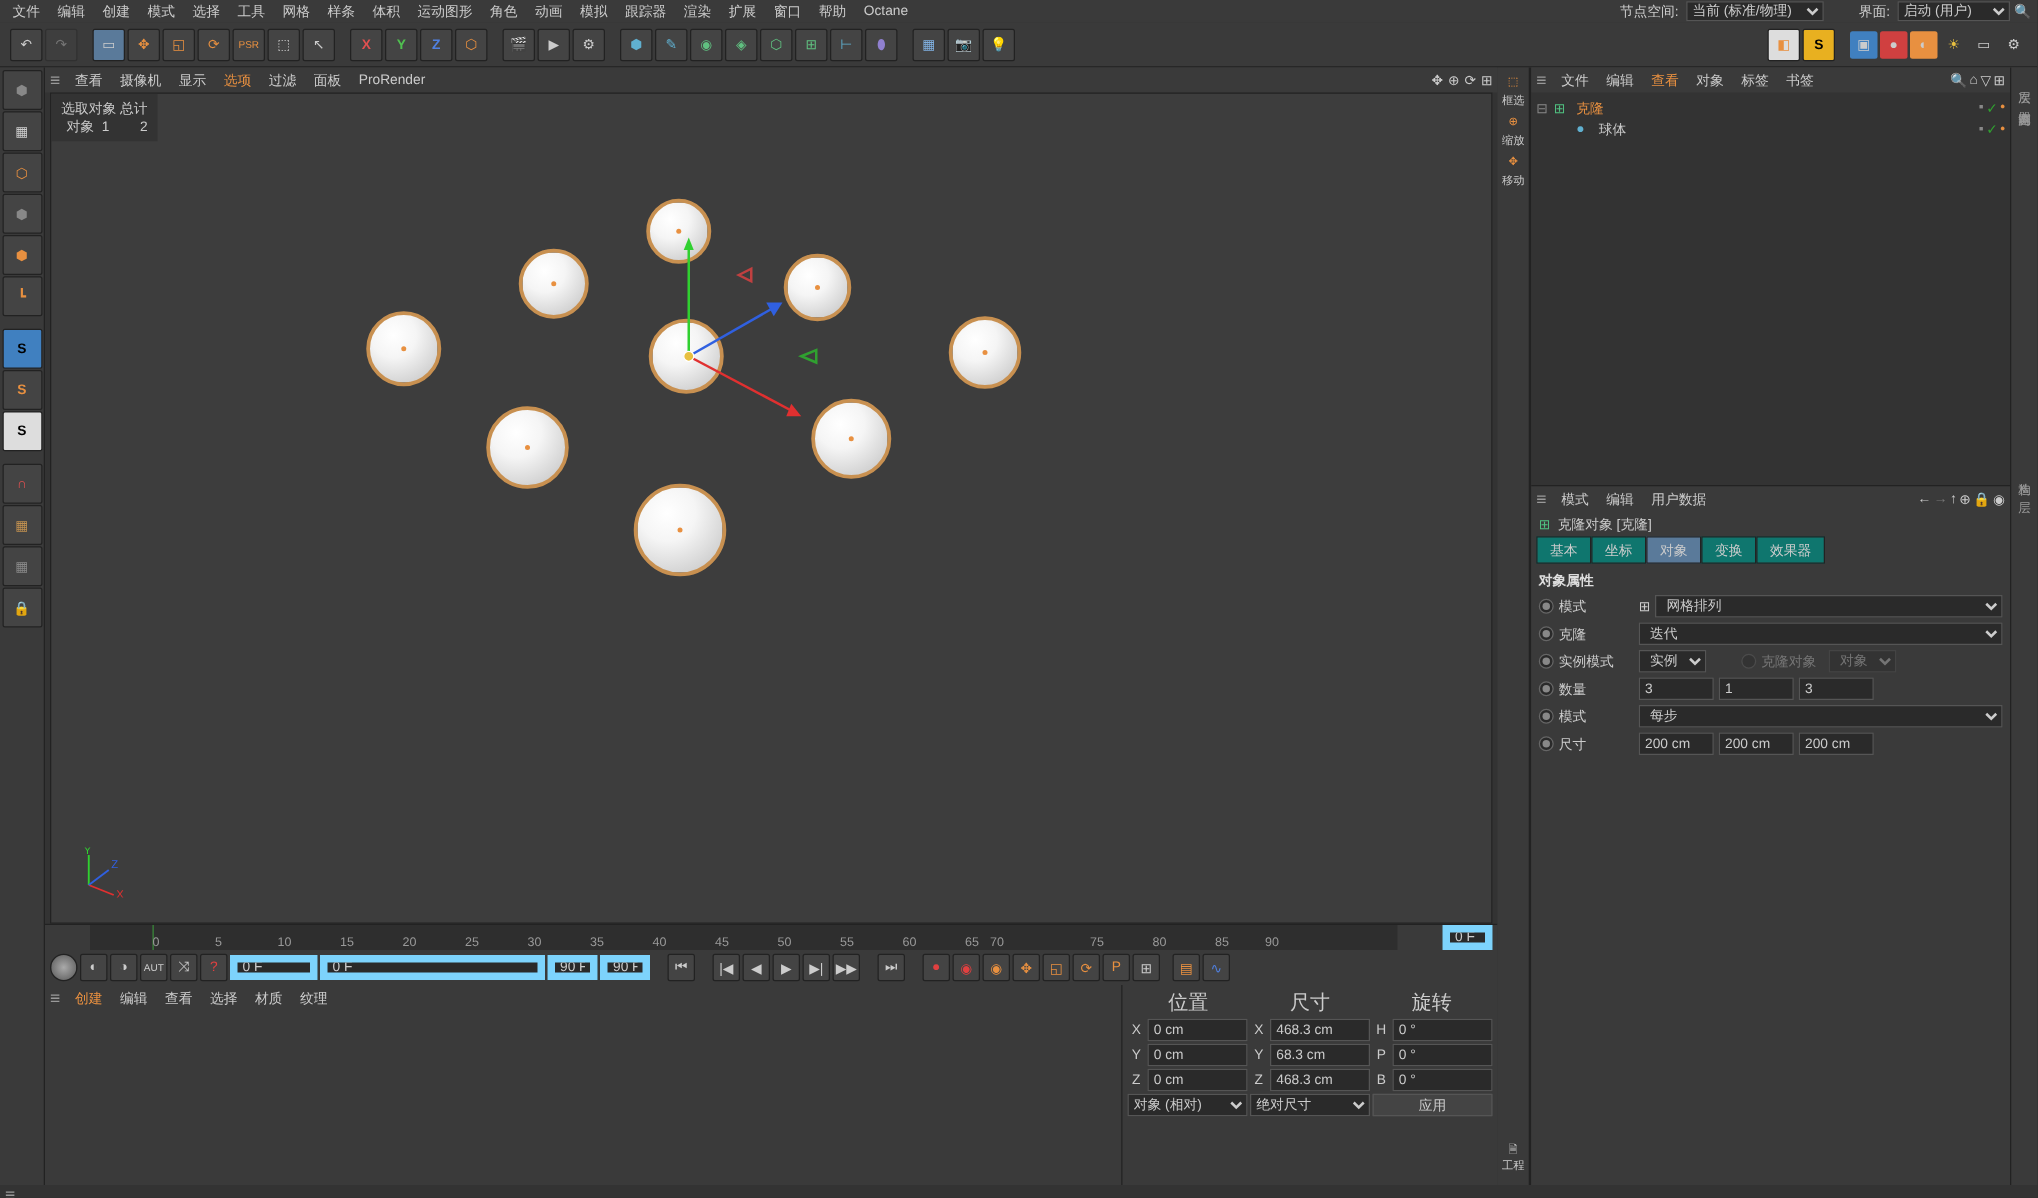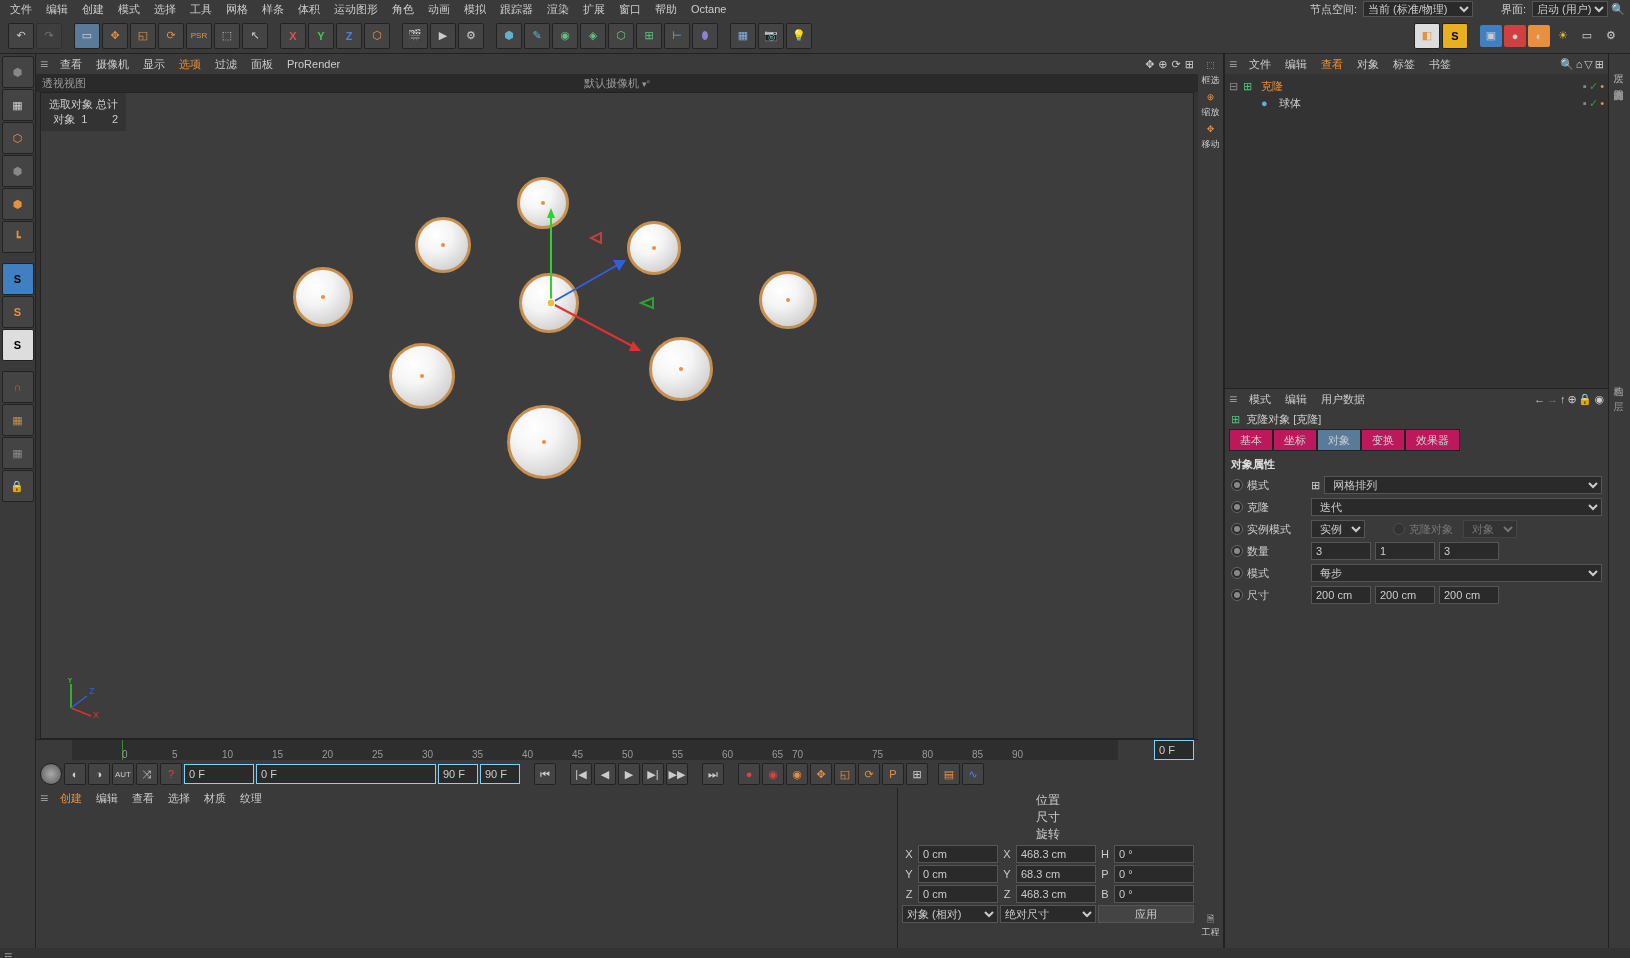--- a/index.html
+++ b/index.html
@@ -43,31 +43,31 @@
 .sphere { position: absolute; border-radius: 50%; background: radial-gradient(circle at 35% 30%, #fff 0%, #f5f5f5 35%, #d0d0d0 80%, #aaa 100%); border: 3px solid #c89050; }
 .sphere .dot { position: absolute; left: 50%; top: 50%; width: 4px; height: 4px; background: #e89040; transform: translate(-50%,-50%); border-radius: 50%; }
 
 
 .timeline-area { background: #3a3a3a; border-top: 1px solid #222; }
 .timeline-ruler { height: 20px; background: #2e2e2e; position: relative; display: flex; align-items: flex-end; padding: 0 50px; margin: 0 36px; }
 .timeline-ruler .tick { position: absolute; bottom: 0; font-size: 10px; color: #999; }
 .timeline-ruler .marker { position: absolute; left: 50px; top: 0; bottom: 0; width: 1px; background: #3a8a3a; }
 .timeline-controls { height: 28px; display: flex; align-items: center; gap: 2px; padding: 0 4px; }
 .tc-btn { width: 22px; height: 22px; background: #444; border: 1px solid #222; display: flex; align-items: center; justify-content: center; cursor: pointer; border-radius: 2px; color: #ccc; }
-.tc-input { width: 180px; height: 20px; background: #2a2a2a; border: 1px solid #7dd3fc; color: #ccc; padding: 0 4px; font-size: 11px; }
+.tc-input { width: 180px; height: 20px; background: #2a2a2a; border: 6px solid #7dd3fc; color: #ccc; padding: 0 4px; font-size: 11px; }
 .tc-input.short { width: 40px; }
 
 
 .bottom-panels { display: flex; height: 160px; background: #3a3a3a; }
 .bottom-left { flex: 1; border-right: 1px solid #222; }
 .bl-menu { height: 20px; display: flex; align-items: center; gap: 2px; padding: 0 4px; }
 .bl-menu .blm-item { padding: 2px 6px; cursor: pointer; color: #ccc; }
 .bl-menu .blm-item.orange { color: #e89040; }
 .bottom-right { width: 300px; padding: 4px; }
-.coord-header { display: flex; font-size: 12px; color: #ccc; flex-direction: column; }
+.coord-header { display: flex; font-size: 16px; color: #ccc; }
 .coord-header div { flex: 1; text-align: center; }
 .coord-row { display: flex; gap: 2px; margin-top: 2px; align-items: center; }
 .coord-row .label { width: 14px; text-align: center; color: #ccc; }
 .coord-row input { flex: 1; height: 18px; background: #2a2a2a; border: 1px solid #555; color: #ccc; padding: 0 4px; font-size: 11px; min-width: 0; }
 .coord-row select { flex: 1; height: 18px; background: #2a2a2a; border: 1px solid #555; color: #ccc; font-size: 11px; min-width: 0; }
 .coord-row button { flex: 1; height: 18px; background: #444; border: 1px solid #555; color: #ccc; font-size: 11px; cursor: pointer; }
 
 
 .right-side { width: 406px; background: #3a3a3a; border-left: 1px solid #222; display: flex; }
 .right-panels { flex: 1; display: flex; flex-direction: column; }
@@ -84,21 +84,21 @@
 .om-item.child { margin-left: 18px; }
 .om-item.child .om-name { color: #ccc; }
 .om-toggles { margin-left: auto; display: flex; gap: 2px; }
 
 
 .attr-manager { height: 560px; background: #3a3a3a; border-top: 1px solid #222; display: flex; flex-direction: column; }
 .am-menu { height: 20px; display: flex; align-items: center; gap: 2px; padding: 0 4px; }
 .am-menu .amm-item { padding: 2px 6px; cursor: pointer; color: #ccc; }
 .am-title { height: 20px; display: flex; align-items: center; gap: 6px; padding: 0 6px; color: #ccc; }
 .am-tabs { height: 22px; display: flex; gap: 0; padding: 0 4px; }
-.am-tab { padding: 3px 10px; background: #be185d; border: 1px solid #222; cursor: pointer; font-size: 11px; }
+.am-tab { padding: 3px 10px; background: #0f766e; border: 1px solid #222; cursor: pointer; font-size: 11px; }
 .am-tab.active { background: #5a7a9a; }
 .am-section { padding: 4px 6px; }
 .am-section-title { font-size: 11px; font-weight: bold; color: #ddd; padding: 2px 0; }
 .am-row { display: flex; align-items: center; gap: 4px; padding: 2px 0; font-size: 11px; }
 .am-row .radio { width: 12px; height: 12px; border: 1px solid #666; border-radius: 50%; background: #2a2a2a; display: flex; align-items: center; justify-content: center; }
 .am-row .radio .rdot { width: 6px; height: 6px; border-radius: 50%; background: #888; }
 .am-row .am-label { width: 60px; color: #ccc; }
 .am-row .am-label.orange { color: #e89040; }
 .am-row select, .am-row input { height: 18px; background: #2a2a2a; border: 1px solid #555; color: #ccc; font-size: 11px; padding: 0 4px; }
 .am-row select.wide { flex: 1; }
@@ -140,21 +140,21 @@
   <span class="menu-item">渲染</span>
   <span class="menu-item">扩展</span>
   <span class="menu-item">窗口</span>
   <span class="menu-item">帮助</span>
   <span class="menu-item">Octane</span>
   <span class="spacer"></span>
   <span class="right-item">节点空间:</span>
   <select style="width:110px"><option>当前 (标准/物理)</option></select>
   <span style="width:20px"></span>
   <span class="right-item">界面:</span>
-  <select style="width:76px"><option>启动 (用户)</option></select>
+  <select style="width:90px"><option>启动 (用户)</option></select>
   <span class="search-icon">🔍</span>
 </div>
 
 <div class="main-toolbar">
   <div class="tool-btn undo">↶</div>
   <div class="tool-btn undo" style="opacity:.4">↷</div>
   <div class="tool-sep"></div>
   <div class="tool-btn" style="background:#5a7a9a">▭</div>
   <div class="tool-btn" style="color:#e89040">✥</div>
   <div class="tool-btn" style="color:#e89040">◱</div>
@@ -226,25 +226,20 @@
       <span class="vm-item">过滤</span>
       <span class="vm-item">面板</span>
       <span class="vm-item">ProRender</span>
       <div class="vm-icons">
         <span>✥</span>
         <span>⊕</span>
         <span>⟳</span>
         <span>⊞</span>
       </div>
     </div>
-    <div class="viewport-title">
-      <span class="vt-left">透视视图</span>
-      <span>默认摄像机</span>
-      <span style="font-size:9px"> ▾°</span>
-    </div>
     <div class="viewport">
       <div class="object-stats">
         <div>选取对象 总计</div>
         <div><span>对象</span>&nbsp;&nbsp;<span>1</span>&nbsp;&nbsp;&nbsp;&nbsp;&nbsp;&nbsp;&nbsp;&nbsp;<span>2</span></div>
       </div>
 
       <div class="sphere" style="left:252px;top:174px;width:60px;height:60px">
           <div class="dot"></div>
         </div>
       <div class="sphere" style="left:374px;top:124px;width:56px;height:56px">

